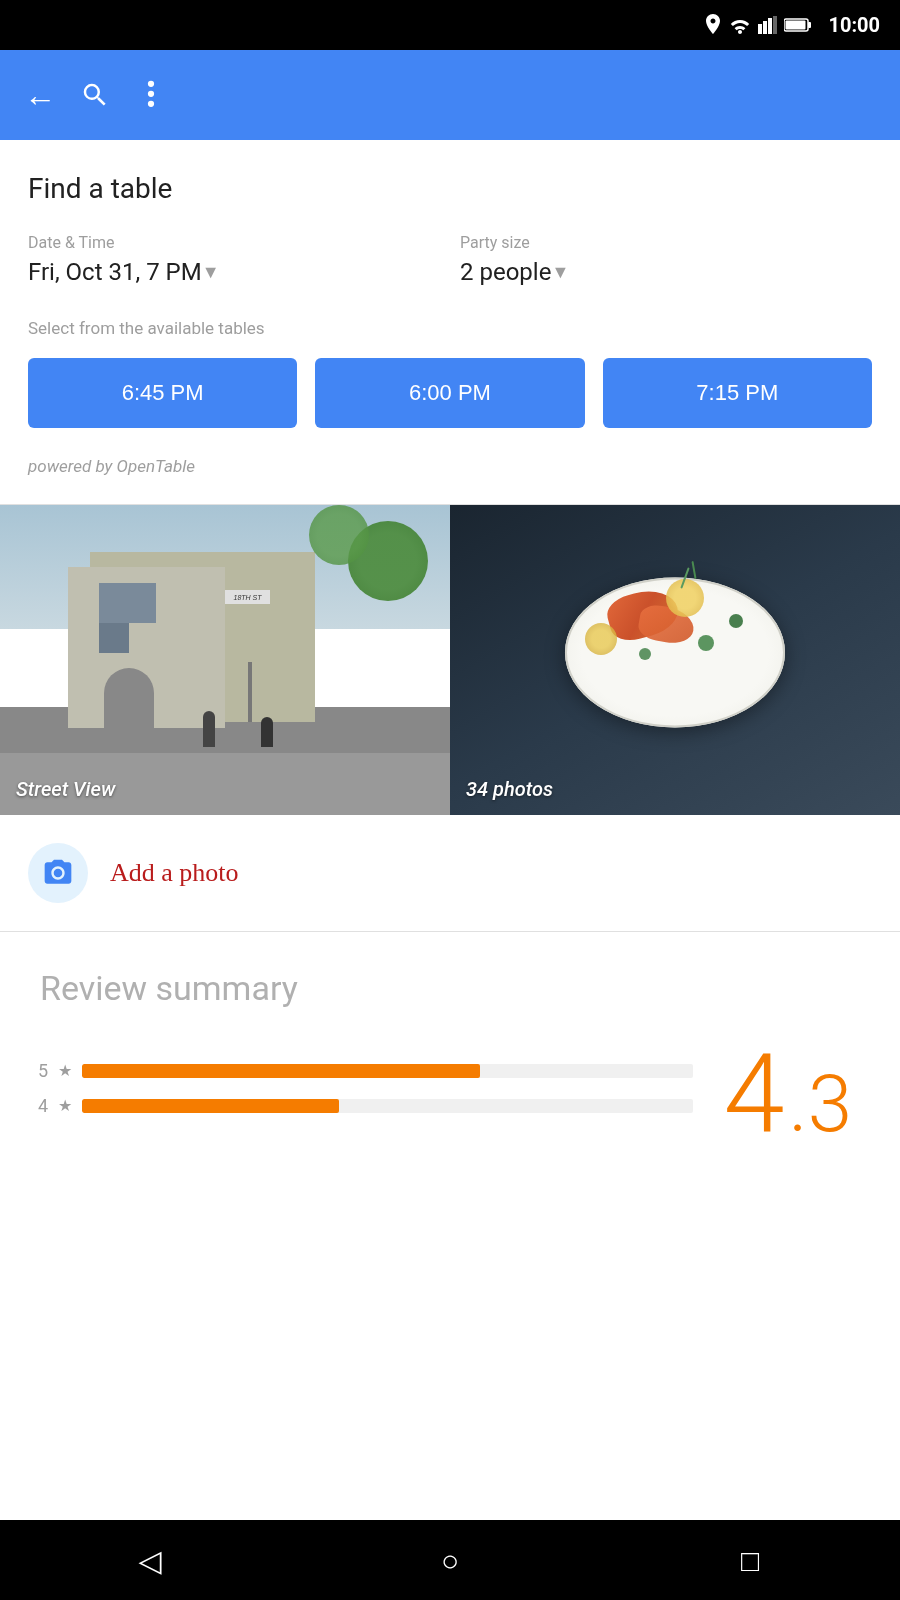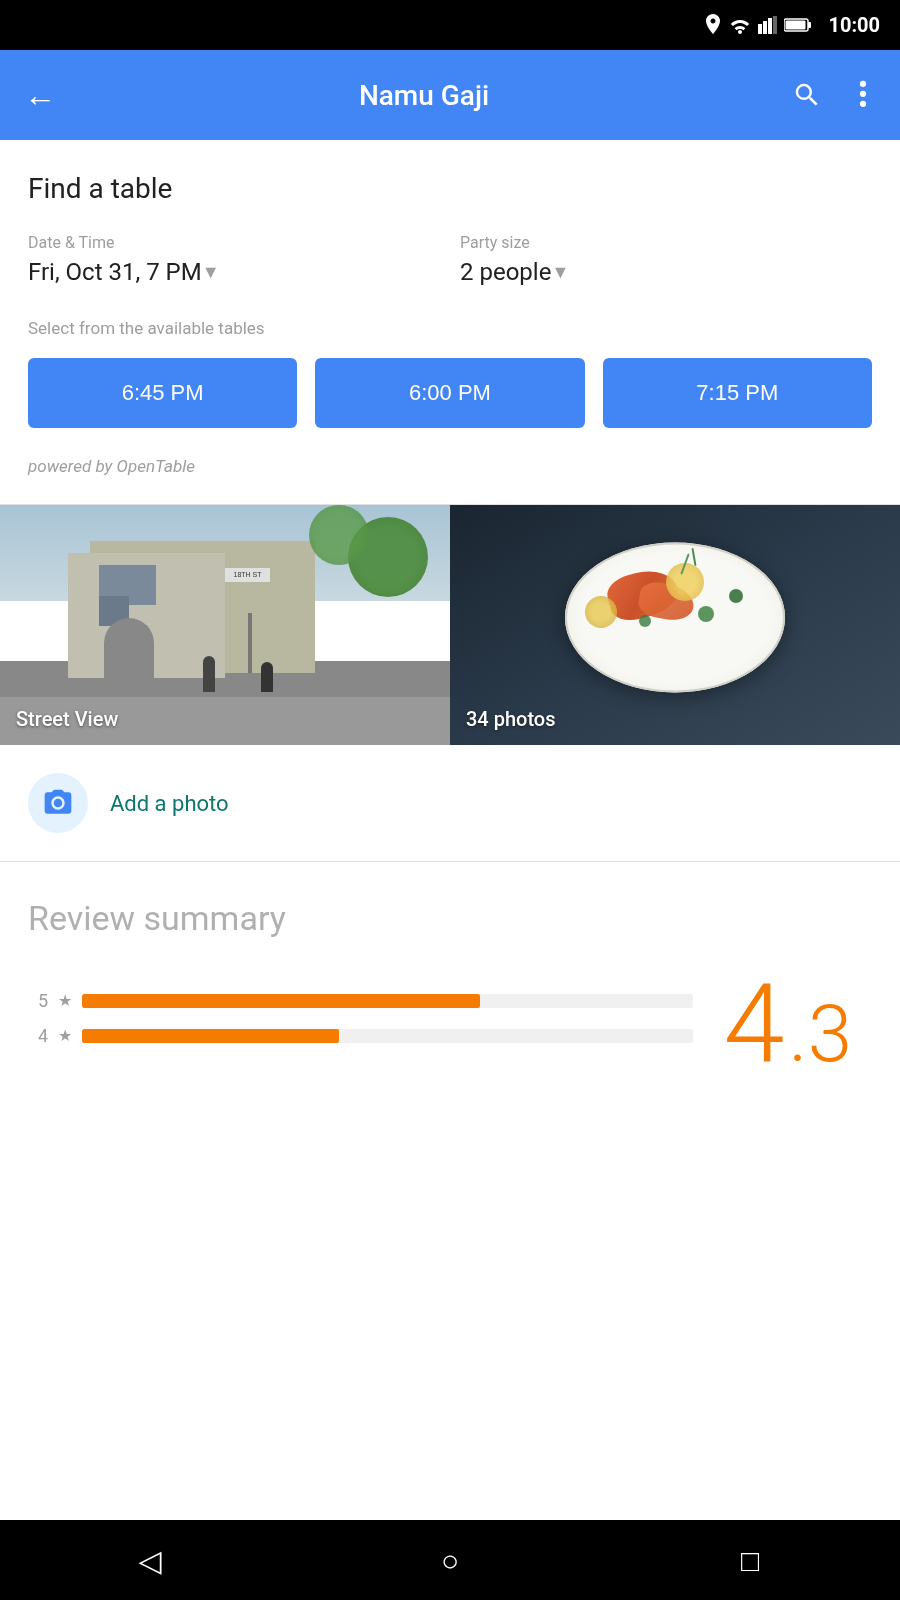--- a/index.html
+++ b/index.html
@@ -135,21 +135,22 @@
     
     .divider {
       height: 1px;
       background: #E0E0E0;
       margin: 0;
     }
 
     
     .photos-row {
       display: flex;
-      height: 240px;
+      height: 310px;
+      font-style: italic;
     }
     .photo-card {
       flex: 1;
       position: relative;
       overflow: hidden;
     }
 
     .photo-label {
       position: absolute;
       bottom: 14px;
@@ -175,34 +176,36 @@
       border-radius: 50%;
       display: flex;
       align-items: center;
       justify-content: center;
     }
     .camera-icon-svg {
       width: 32px;
       height: 32px;
     }
     .add-photo-text {
-      font-size: 22px;
-      color: #0f766e;
+      font-size: 26px;
+      color: #b91c1c;
+      font-family: Liberation Serif, serif;
     }
 
     
     .review-section {
       padding: 36px 28px 20px;
       background: #fff;
     }
     .review-title {
       font-size: 34px;
       color: #B0B0B0;
       font-weight: 400;
       margin-bottom: 32px;
+      margin-left: 12px;
     }
     .rating-content {
       display: flex;
       align-items: center;
       gap: 30px;
     }
     .rating-bars {
       flex: 1;
     }
     .rating-row {
@@ -304,21 +307,20 @@
       <rect x="0" y="2" width="24" height="12" rx="2" stroke="white" stroke-width="1.5" fill="none"></rect>
       <rect x="24" y="5" width="3" height="6" rx="1" fill="white"></rect>
       <rect x="1.5" y="3.5" width="20" height="9" rx="1" fill="white"></rect>
     </svg>
   </div>
   <span class="status-time">10:00</span>
 </div>
 
 <div class="app-bar">
   <span class="app-bar-back">←</span>
-  <span class="app-bar-title">Namu Gaji</span>
   <div class="app-bar-actions">
     <svg width="30" height="30" viewBox="0 0 24 24" style="cursor:pointer;">
       <path d="M15.5 14h-.79l-.28-.27A6.471 6.471 0 0 0 16 9.5 6.5 6.5 0 1 0 9.5 16c1.61 0 3.09-.59 4.23-1.57l.27.28v.79l5 4.99L20.49 19l-4.99-5zm-6 0C7.01 14 5 11.99 5 9.5S7.01 5 9.5 5 14 7.01 14 9.5 11.99 14 9.5 14z" fill="white"></path>
     </svg>
     <svg width="26" height="30" viewBox="0 0 6 24" style="cursor:pointer;">
       <circle cx="3" cy="3" r="2.5" fill="white"></circle>
       <circle cx="3" cy="11" r="2.5" fill="white"></circle>
       <circle cx="3" cy="19" r="2.5" fill="white"></circle>
     </svg>
   </div>

